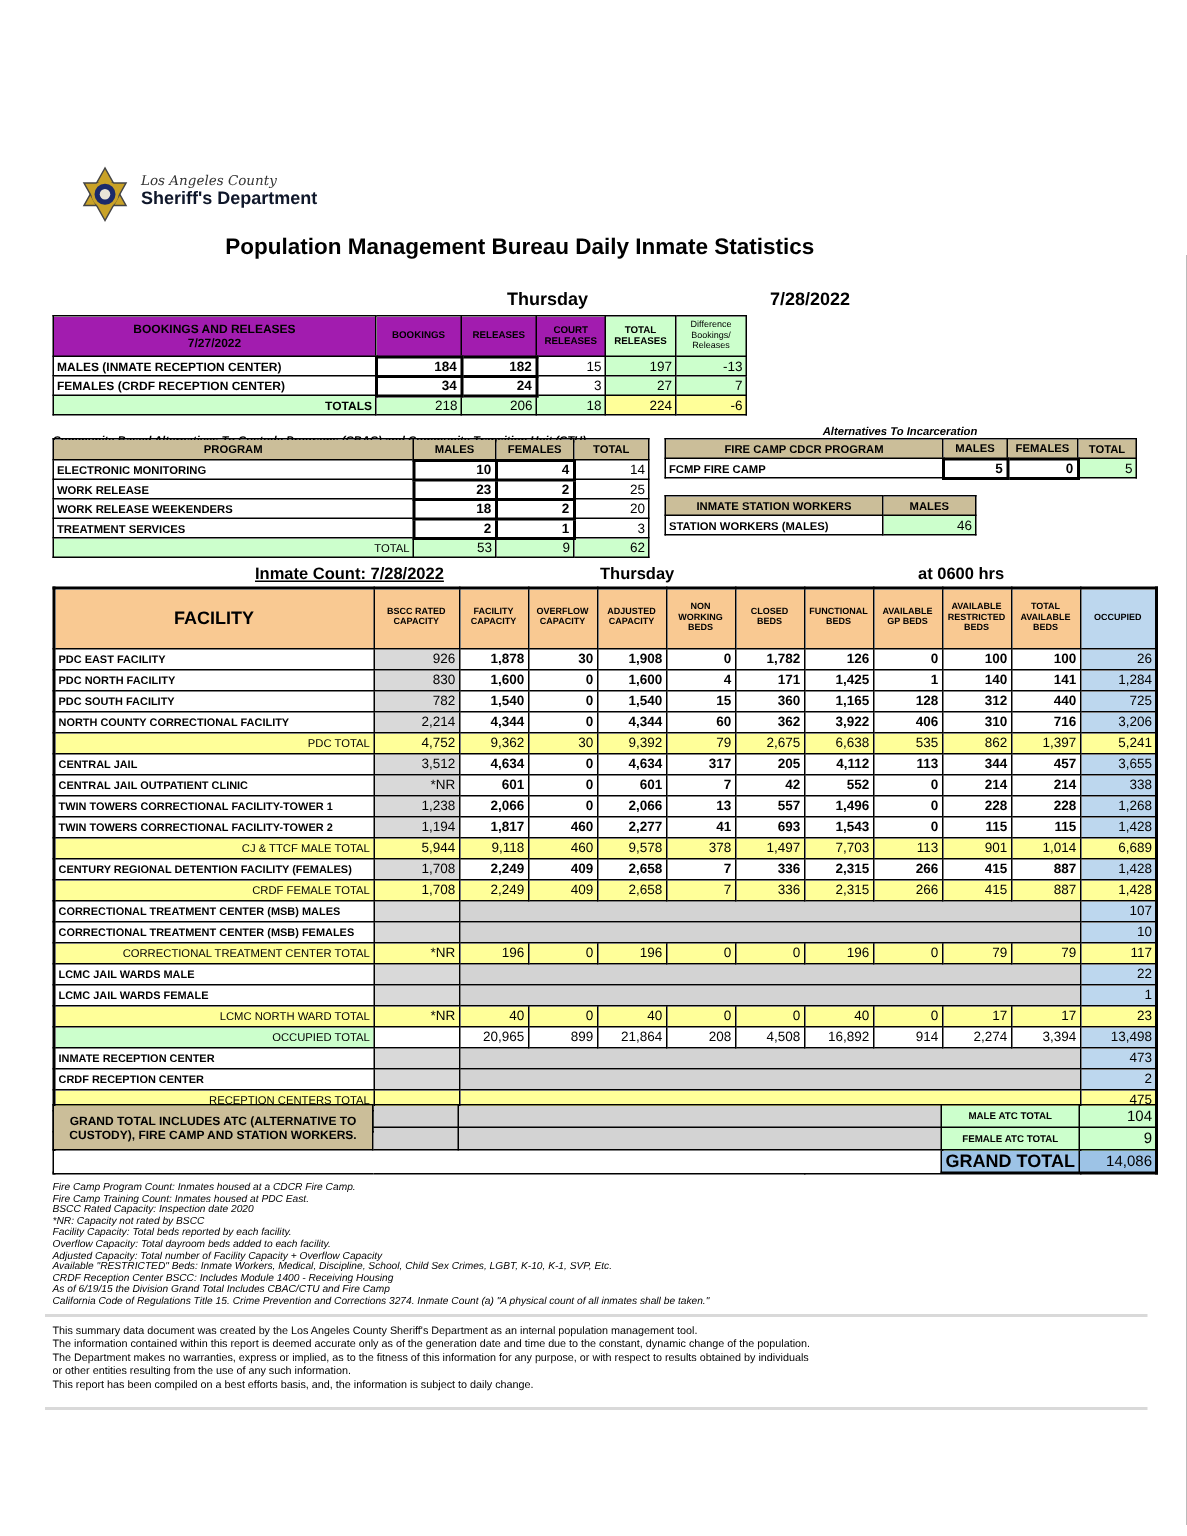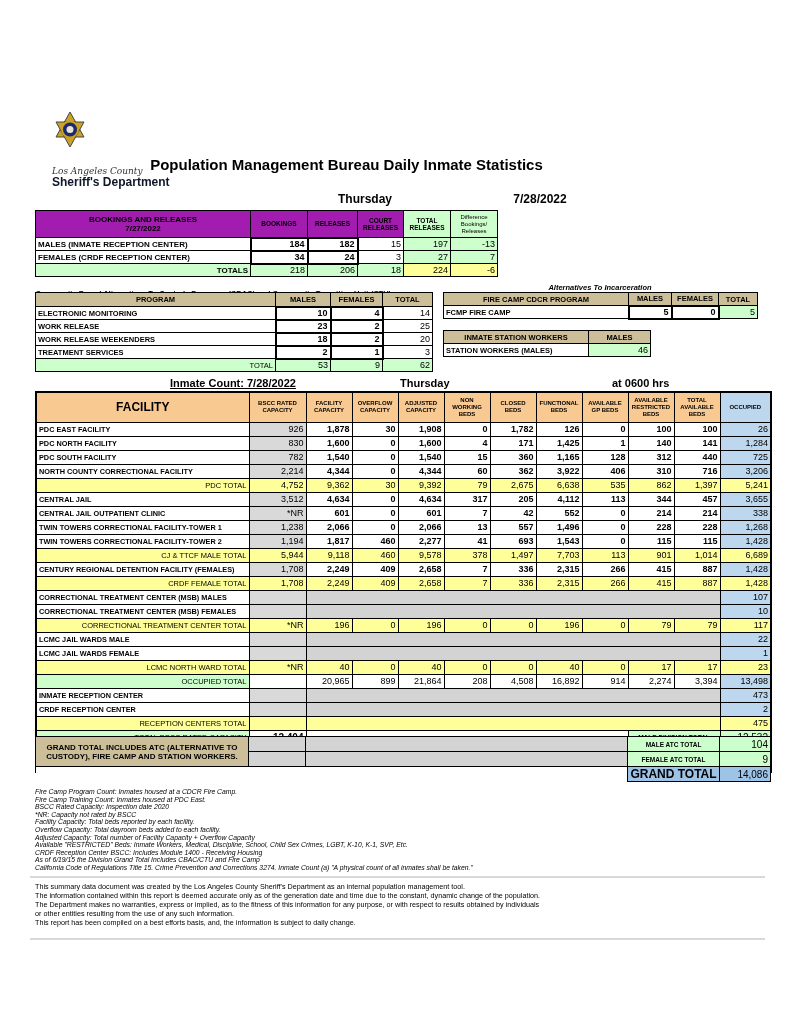--- a/index.html
+++ b/index.html
@@ -2,21 +2,21 @@
 <html><head>
 <meta charset="utf-8">
 <style>
   * { box-sizing: border-box; }
   html,body { margin:0; padding:0; background:#888; }
   .page {
     position:relative; width:791px; height:1024px; background:#fff;
     font-family:"Liberation Sans", sans-serif; color:#000; margin:0 auto;
     overflow:hidden;
   }
-  .abs { position:absolute;flex-direction:column; }
+  .abs { position:absolute; }
 
   
   .logo { left:52px; top:110px; display:flex; align-items:flex-start; gap:6px; }
   .agency-line1 { font-family:"DejaVu Serif", serif; font-style:italic; font-size:9px; color:#333; line-height:10px; }
   .agency-line2 { font-weight:bold; font-size:12px; color:#0f172a; line-height:13px; }
   .doc-title { left:0; top:156px; width:693px; text-align:center; font-size:15px; font-weight:bold; }
   .top-weekday { left:300px; top:192px; width:130px; text-align:center; font-size:12px; font-weight:bold; }
   .top-date { left:495px; top:192px; width:90px; text-align:center; font-size:12px; font-weight:bold; }
 
   
@@ -64,21 +64,21 @@
 
   
   .fac-titles { left:0; top:377px; width:791px; height:13px; font-size:11px; font-weight:bold; }
   .fac-count { position:absolute; left:170px; text-decoration:underline; }
   .fac-week  { position:absolute; left:400px; }
   .fac-time  { position:absolute; left:612px; }
   .facility { left:35px; top:391px; border:2px solid #000; }
   .facility thead th { background:#F9C992; font-size:6px; font-weight:bold; white-space:normal; line-height:7px; text-align:center; vertical-align:middle; }
   .facility thead th.fach { font-size:12px; }
   .facility thead th.occh { background:#BDD7EE; }
-  .facility thead tr { height:30px; }
+  .facility thead tr { height:40px; }
   .facility tbody tr { height:14px; }
   .flabel { font-size:7.3px; font-weight:bold; }
   .flabel.sub, .flabel.green { font-weight:normal; font-size:7.5px;padding-left:34px; }
   .bb { border-width:1.5px; font-weight:bold; }
   .divlabel { background:#CCFFCC; font-size:6.5px; font-weight:bold; text-align:center; }
   .boldval { font-weight:bold; font-size:10px; }
   .bigval { font-size:10px; }
 
   
   .grand { left:35px; top:736px; }

